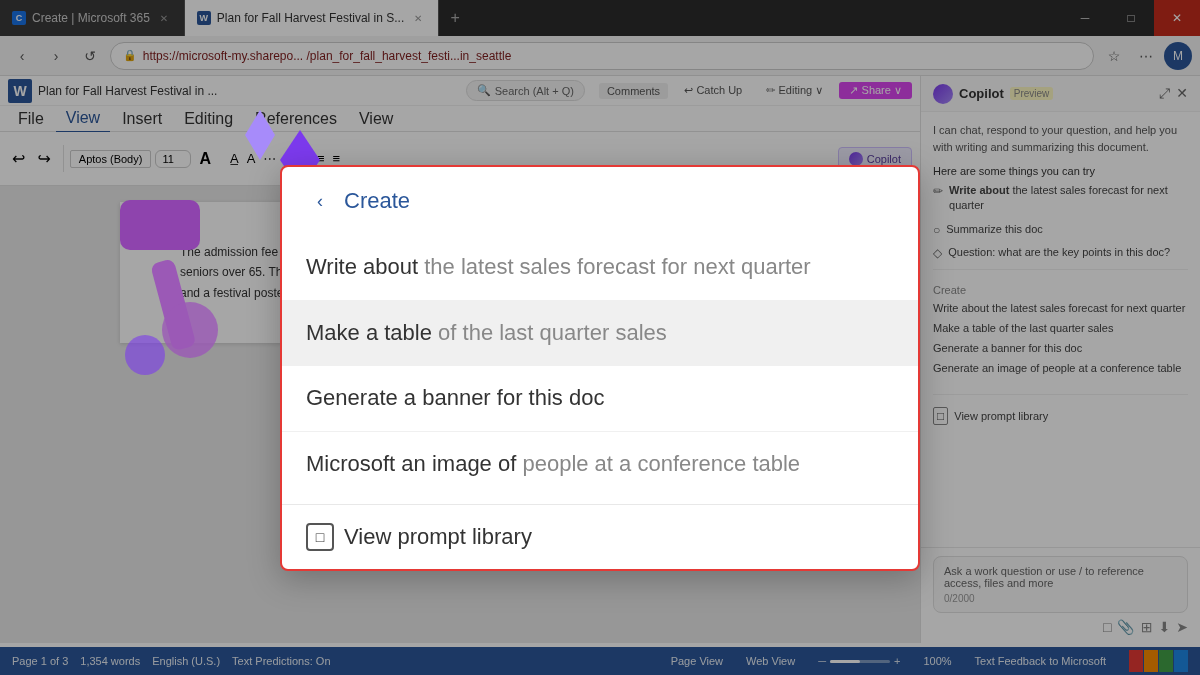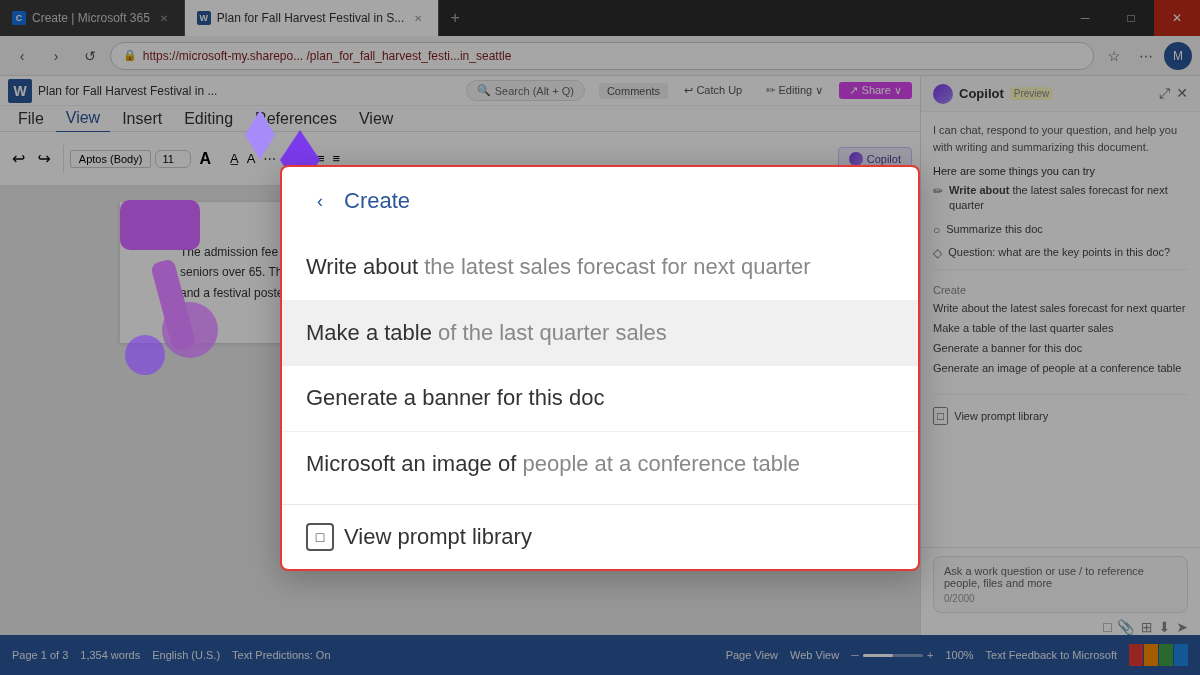--- a/index.html
+++ b/index.html
@@ -360,39 +360,39 @@
       color: #888;
       cursor: pointer;
     }
 
     
     .status-bar {
       position: absolute;
       bottom: 0;
       left: 0;
       width: 100%;
-      height: 40px;
+      height: 28px;
       background: #2b579a;
       display: flex;
       align-items: center;
       padding: 0 12px;
       gap: 12px;
       color: white;
       font-size: 11px;
       z-index: 1;
     }
     .status-item {
       color: rgba(255,255,255,0.9);
       font-size: 11px;
     }
     .status-right {
       margin-left: auto;
       display: flex;
       align-items: center;
-      gap: 12px;
+      gap: 23px;
     }
     .zoom-control {
       display: flex;
       align-items: center;
       gap: 4px;
     }
     .zoom-slider {
       width: 60px;
       height: 3px;
       background: rgba(255,255,255,0.4);
@@ -656,21 +656,21 @@
       <div class="create-item">Generate an image of people at a conference table</div>
     </div>
     <hr class="copilot-divider">
     <div style="display:flex;align-items:center;gap:6px;cursor:pointer;padding:4px 0;">
       <span style="font-size:12px;border:1.5px solid #888;padding:1px 3px;border-radius:2px;">□</span>
       <span style="font-size:11px;color:#444;">View prompt library</span>
     </div>
   </div>
   <div class="copilot-footer">
     <div class="copilot-ask-box">
-      <div style="font-size:11px;color:#666;">Ask a work question or use / to reference people, files and more</div>
+      <div style="font-size:11px;color:#666;">Ask a work question or use / to reference access, files and more</div>
       <div class="copilot-input-row">
         <span class="copilot-char-count">0/2000</span>
       </div>
     </div>
     <div class="copilot-input-actions">
       <div class="cia-btn">□</div>
       <div class="cia-btn">📎</div>
       <div class="cia-btn">⊞</div>
       <div class="cia-btn">⬇</div>
       <div class="cia-btn">➤</div>

